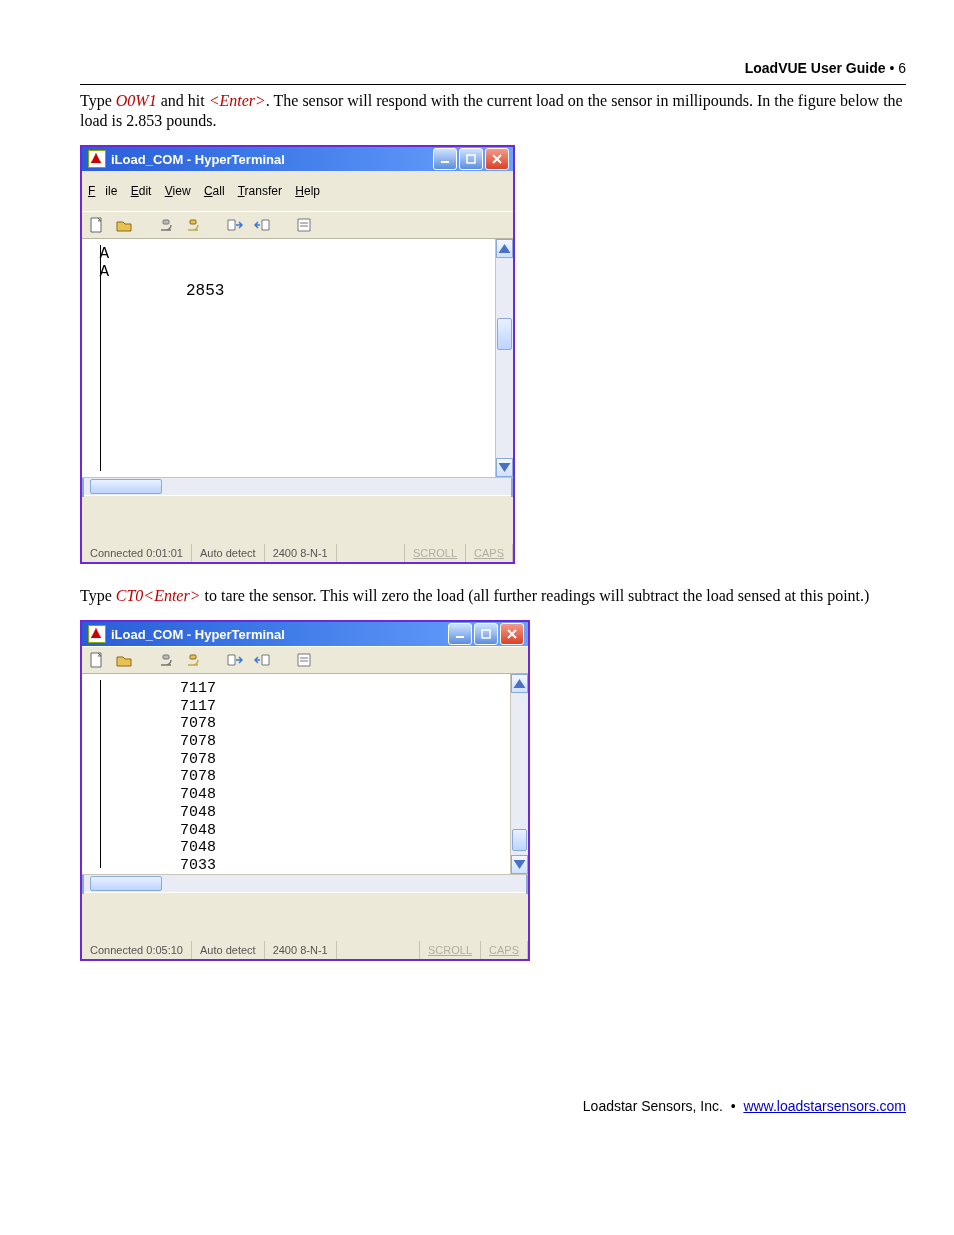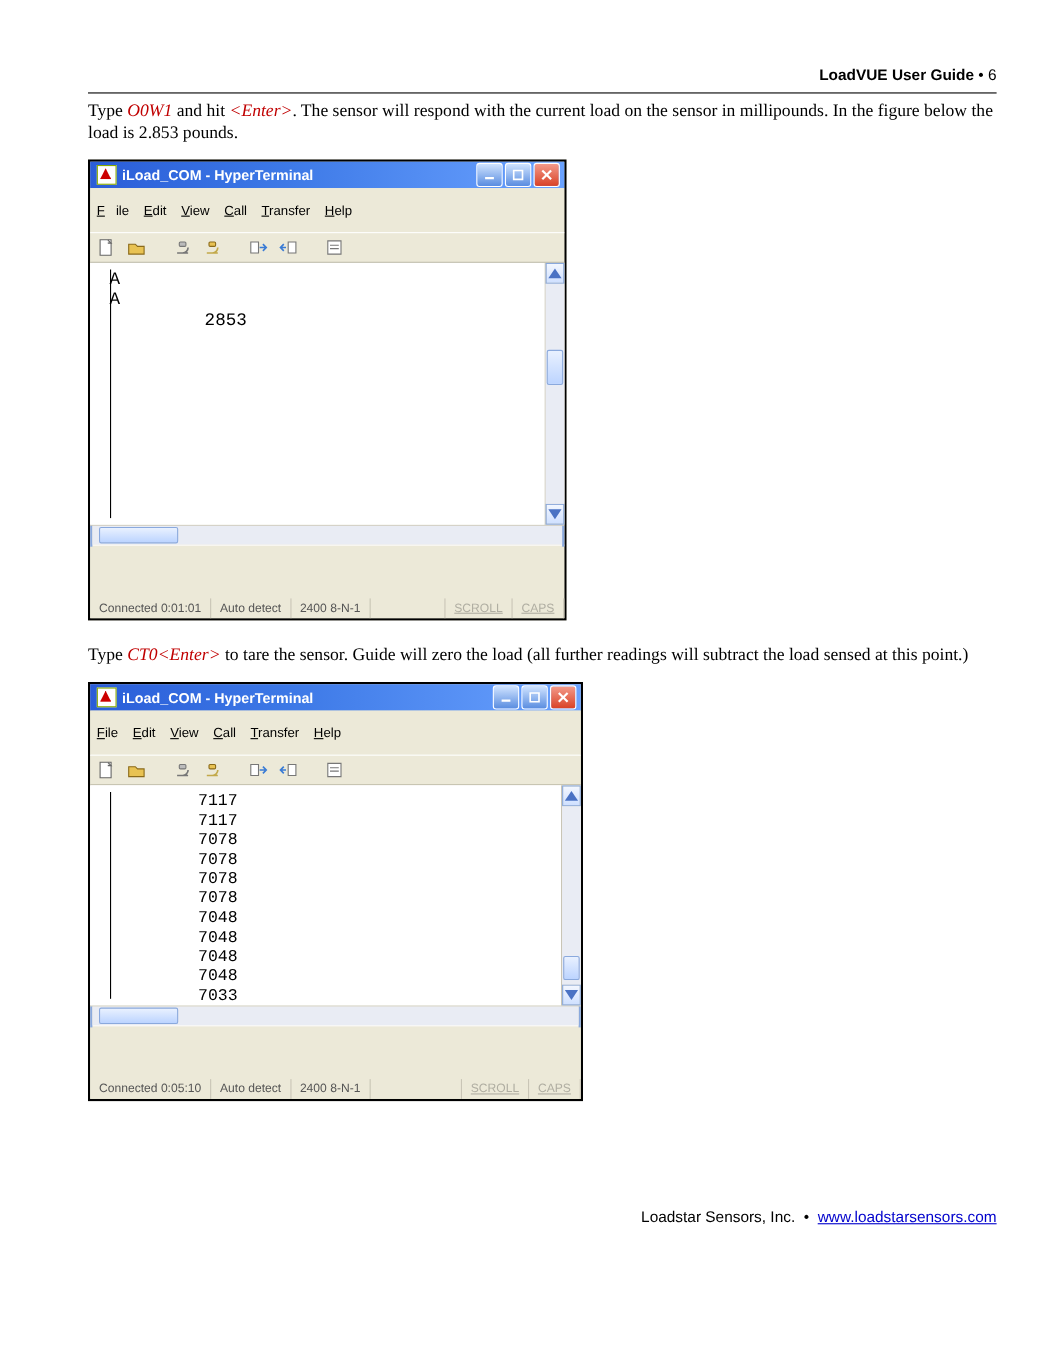--- a/index.html
+++ b/index.html
@@ -7,21 +7,21 @@
        width:954px;margin:0 auto;}
   .page{padding:60px 48px 40px 80px;position:relative;min-height:1150px;box-sizing:border-box;}
   .header-line{border:0;border-top:1px solid #000;margin:0 0 6px 0;}
   .header{font-family:Liberation Sans, sans-serif;font-size:14px;text-align:right;margin-bottom:8px;}
   .header b{font-weight:bold;}
   .para{font-size:16px;line-height:1.25;margin:0 0 14px 0;}
   .cmd{color:#c00000;font-weight:normal;font-style:italic;}
   .link{color:#0000cc;text-decoration:underline;}
 
   
-  .hwin{width:435px;border:2px solid #000000;background:#ece9d8;
+  .hwin{width:435px;border:2px solid #6d28d9;background:#ece9d8;
         font-family:Tahoma,Arial,sans-serif;font-size:12px;color:#000;
         margin:6px 0 22px 0;position:relative;box-sizing:border-box;}
   .titlebar{background:linear-gradient(to right,#2a5dd8,#3c78e6 40%,#6aa2ff);
             color:#fff;height:24px;display:flex;align-items:center;
             padding:0 4px 0 6px;font-weight:bold;font-size:13px;}
   .titlebar .ticon{width:16px;height:16px;margin-right:5px;flex:none;
                    background:#fff;border:1px solid #8a0;position:relative;}
   .titlebar .ticon::after{content:"";position:absolute;left:2px;top:2px;
                    width:8px;height:8px;border:1px solid #c00;background:#c00;
                    clip-path:polygon(50% 0,100% 100%,0 100%);}
@@ -202,21 +202,21 @@
       <div class="cell">Connected 0:01:01</div>
       <div class="cell">Auto detect</div>
       <div class="cell">2400 8-N-1</div>
       <div class="cell grow"></div>
       <div class="cell dim">SCROLL</div>
       <div class="cell dim">CAPS</div>
     </div>
   </div>
 
   <p class="para">
-    <span>Type </span><span class="cmd">CT0&lt;Enter&gt;</span><span> to tare the sensor. Guide will zero the load (all further readings will subtract the load sensed at this point.)</span>
+    <span>Type </span><span class="cmd">CT0&lt;Enter&gt;</span><span> to tare the sensor. This will zero the load (all further readings will subtract the load sensed at this point.)</span>
   </p>
 
 
   <div class="hwin" style="width:450px;">
     <div class="titlebar">
       <span class="ticon"></span>
       <span>iLoad_COM - HyperTerminal</span>
       <span class="spacer"></span>
       <span class="winbtn">
           <svg viewBox="0 0 12 12">
@@ -227,28 +227,20 @@
           <svg viewBox="0 0 12 12">
             <rect x="2" y="2" width="8" height="8" fill="none" stroke="#fff" stroke-width="1.5"></rect>
           </svg>
         </span>
       <span class="winbtn close">
           <svg viewBox="0 0 12 12">
             <line x1="2" y1="2" x2="10" y2="10" stroke="#fff" stroke-width="2"></line>
             <line x1="10" y1="2" x2="2" y2="10" stroke="#fff" stroke-width="2"></line>
           </svg>
         </span>
-    </div>
-    <div class="menubar">
-      <span><u>F</u>ile</span>
-      <span><u>E</u>dit</span>
-      <span><u>V</u>iew</span>
-      <span><u>C</u>all</span>
-      <span><u>T</u>ransfer</span>
-      <span><u>H</u>elp</span>
     </div>
     <div class="toolbar">
       <span class="tb-ico">
           <svg viewBox="0 0 18 18">
             <rect x="3" y="2" width="10" height="14" fill="#fff" stroke="#666"></rect>
             <polyline points="10,2 13,5 10,5" fill="#ddd" stroke="#666"></polyline>
           </svg>
         </span>
       <span class="tb-ico">
           <svg viewBox="0 0 18 18">

